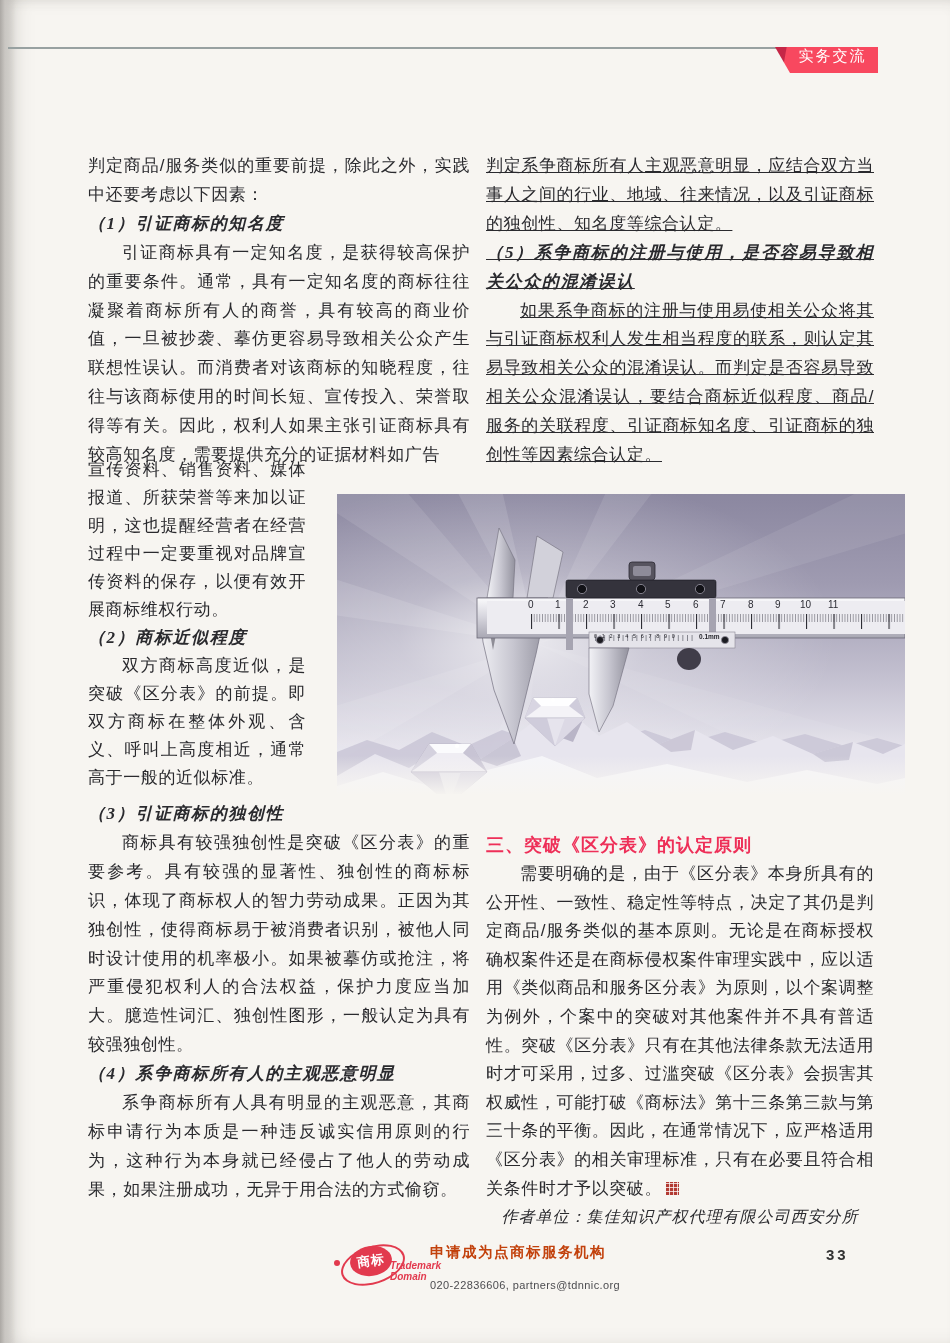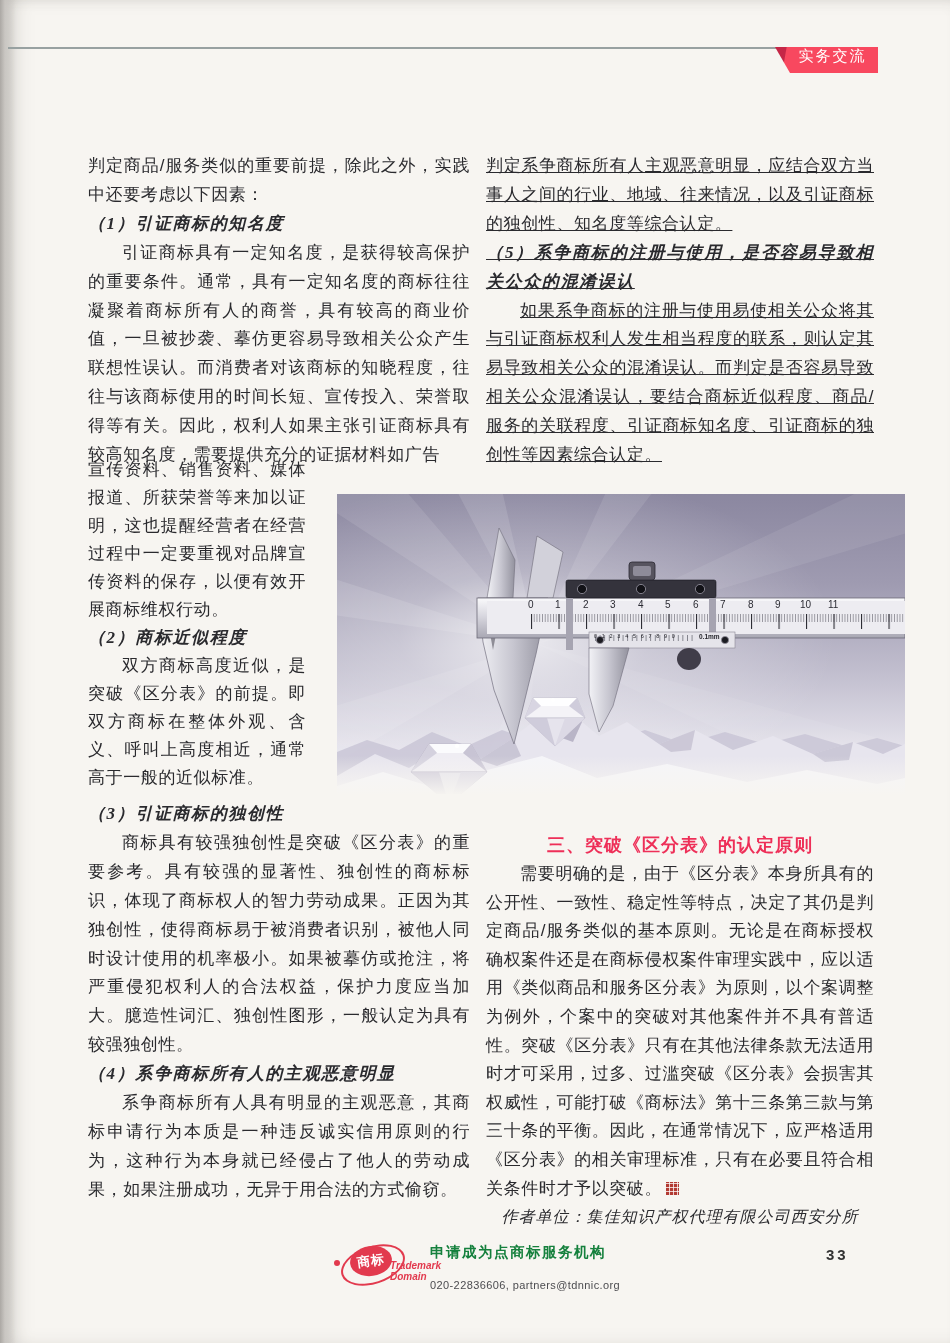--- a/index.html
+++ b/index.html
@@ -24,21 +24,21 @@
   
   .tb{position:absolute;text-align:justify;font-size:17px;line-height:28.9px;letter-spacing:.6px;}
   .tb p{margin:0;}
   .indent{text-indent:2em;}
   .kai{font-family:"Liberation Serif","DejaVu Serif",serif;font-style:italic;font-weight:600;letter-spacing:1.6px;}
   .lblockA{left:88px;top:152px;width:382px;}
   .lblockB{left:88px;top:456px;width:218px;line-height:28px;}
   .lblockC{left:88px;top:800px;width:382px;line-height:28.9px;}
   .rblockA{left:486px;top:152px;width:388px;text-decoration:underline;}
   .rblockB{left:486px;top:830px;width:388px;line-height:28.6px;}
-  .sec-head{font-weight:700;font-size:18px;color:#ee2f58;letter-spacing:1px;line-height:30px;text-align:center;}
+  .sec-head{font-weight:700;font-size:18px;color:#ee2f58;letter-spacing:1px;line-height:30px;text-align:left;}
   .author{font-family:"Liberation Serif","DejaVu Serif",serif;font-style:italic;font-weight:400;
     font-size:16px;text-align:center;margin-top:6px;letter-spacing:1px;}
   .seal{display:inline-block;width:13px;height:13px;margin-left:4px;vertical-align:-1px;
     background-color:#b23a33;
     background-image:repeating-linear-gradient(0deg,transparent 0 3px,rgba(255,255,255,.75) 3px 4px),
                      repeating-linear-gradient(90deg,transparent 0 3px,rgba(255,255,255,.75) 3px 4px);}
   
   .illustration{position:absolute;left:337px;top:494px;width:568px;height:300px;overflow:hidden;}
   .illustration svg{position:absolute;left:0;top:0;}
   .rn{position:absolute;top:105px;font-size:10px;font-weight:500;color:#2b2b33;letter-spacing:0;}
@@ -48,21 +48,21 @@
   .footer-logo{position:absolute;left:334px;top:1238px;width:96px;height:56px;}
   .logo-orbit{position:absolute;left:6px;top:8px;width:62px;height:34px;border:2px solid #e23a4e;
     border-radius:50%;transform:rotate(-18deg);}
   .logo-ball{position:absolute;left:16px;top:8px;width:42px;height:30px;background:#e23a4e;border-radius:50%;
     transform:rotate(-8deg);display:flex;align-items:center;justify-content:center;}
   .logo-ball span{color:#fff;font-size:13px;font-weight:bold;letter-spacing:1px;}
   .logo-dot{position:absolute;left:0;top:22px;width:6px;height:6px;border-radius:50%;background:#e23a4e;}
   .logo-en{position:absolute;left:56px;top:22px;color:#e23a4e;font-weight:bold;font-style:italic;
     font-size:10px;line-height:11px;white-space:nowrap;}
   .footer-text{position:absolute;left:430px;top:1243px;}
-  .footer-slogan{font-size:14.5px;font-weight:bold;color:#15803d;letter-spacing:1.5px;}
+  .footer-slogan{font-size:14.5px;font-weight:bold;color:#c2410c;letter-spacing:1.5px;}
   .footer-contact{font-size:11px;font-weight:normal;color:#4c4c50;margin-top:17px;letter-spacing:.4px;text-align:right;}
   .page-number{position:absolute;left:826px;top:1246px;font-size:15px;font-weight:bold;
     letter-spacing:3px;color:#333;}
 </style>
 </head>
 <body>
 
 <div class="page">
   <div class="spine"></div>
   <div class="top-rule"></div>

